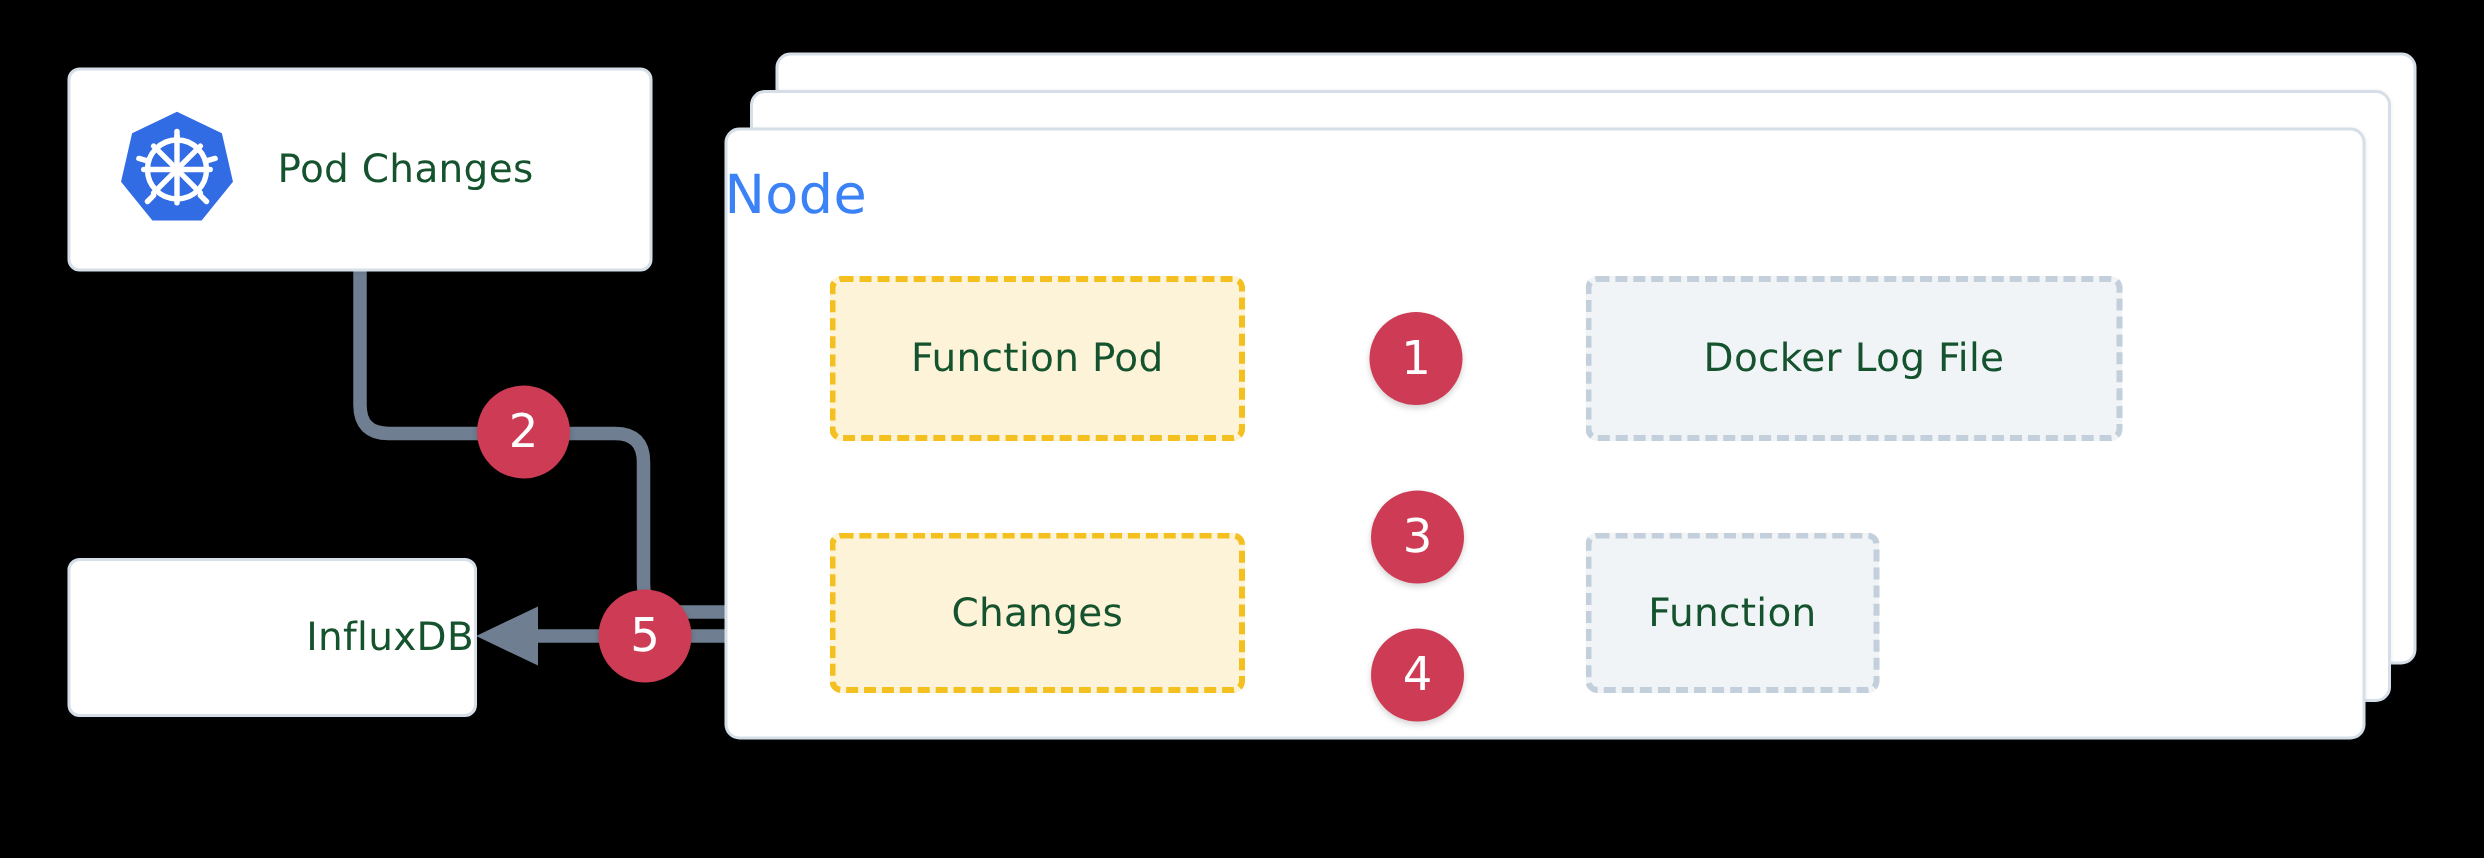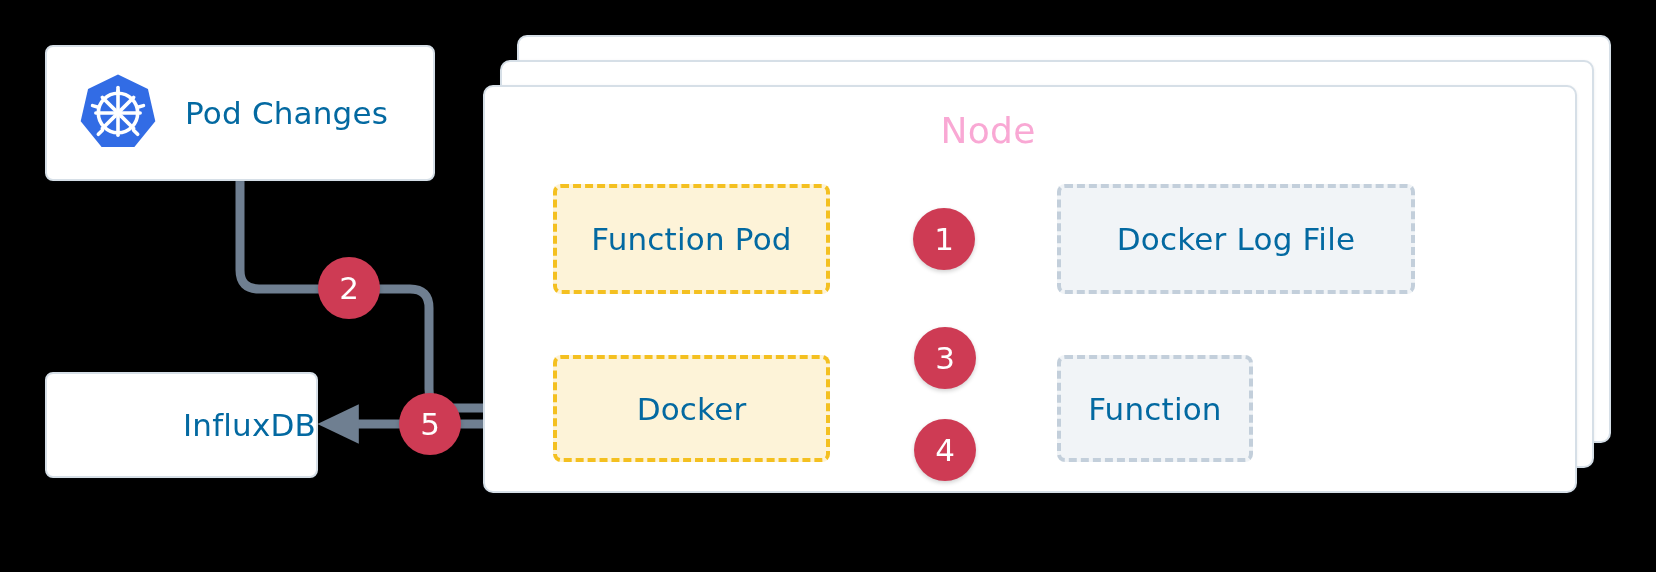--- a/index.html
+++ b/index.html
@@ -44,22 +44,22 @@
     border: 4px dashed #f4c020;
     border-radius: 8px;
   }
   .dashed-slate {
     background: #f1f4f7;
     border: 4px dashed #c3cfdb;
     border-radius: 8px;
   }
 
   .box-label {
-    color: #0369a1;
-    font-size: 31px;
+    color: #14532d;
+    font-size: 26px;
     font-weight: 400;
     letter-spacing: 0.2px;
     white-space: nowrap;
   }
 
   
   #pod-changes-box {
     left: 45px;
     top: 45px;
     width: 390px;
@@ -94,22 +94,22 @@
   }
   #node-card-back  { left: 517px; top: 35px; width: 1094px; height: 408px; }
   #node-card-mid   { left: 500px; top: 60px; width: 1094px; height: 408px; }
   #node-card-front { left: 483px; top: 85px; width: 1094px; height: 408px; }
 
   #node-title {
     position: absolute;
     left: 483px;
     top: 110px;
     width: 1010px;
-    text-align: center;
-    color: #f9a8d4;
+    text-align: left;
+    color: #3b82f6;
     font-size: 36px;
     letter-spacing: 0.3px;
   }
 
   
   #function-pod-box  { left: 553px;  top: 184px; width: 277px; height: 110px; }
   #docker-log-box    { left: 1057px; top: 184px; width: 358px; height: 110px; }
   #logger-box        { left: 553px;  top: 355px; width: 277px; height: 107px; }
   #symlink-box       { left: 1057px; top: 355px; width: 196px; height: 107px; }
 
@@ -196,21 +196,21 @@
 
   <div class="node-box dashed-amber" id="function-pod-box">
     <span class="box-label">Function Pod</span>
   </div>
 
   <div class="node-box dashed-slate" id="docker-log-box">
     <span class="box-label">Docker Log File</span>
   </div>
 
   <div class="node-box dashed-amber" id="logger-box">
-    <span class="box-label">Docker</span>
+    <span class="box-label">Changes</span>
   </div>
 
   <div class="node-box dashed-slate" id="symlink-box">
     <span class="box-label">Function</span>
   </div>
 
   <div class="step-badge" id="badge-1">1</div>
   <div class="step-badge" id="badge-2">2</div>
   <div class="step-badge" id="badge-3">3</div>
   <div class="step-badge" id="badge-4">4</div>

